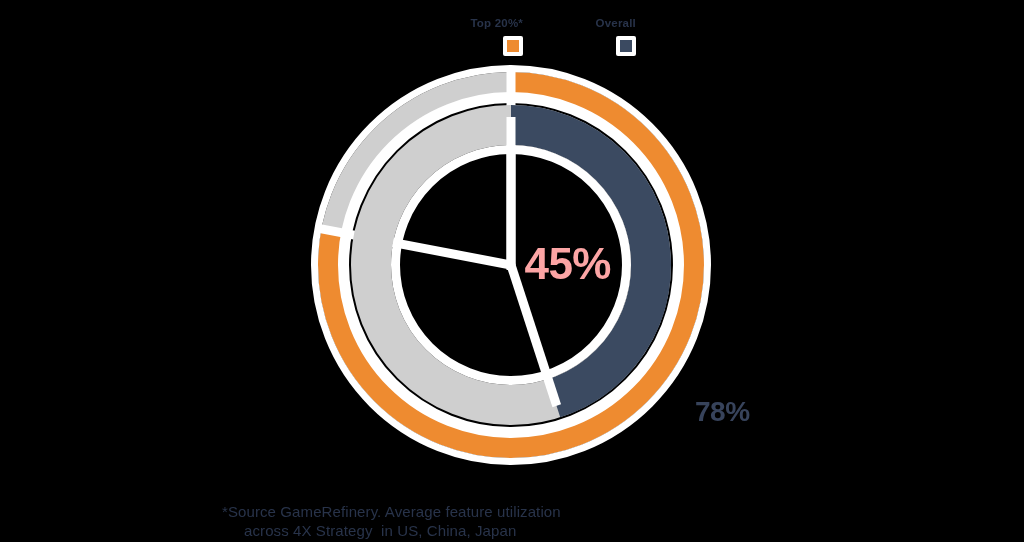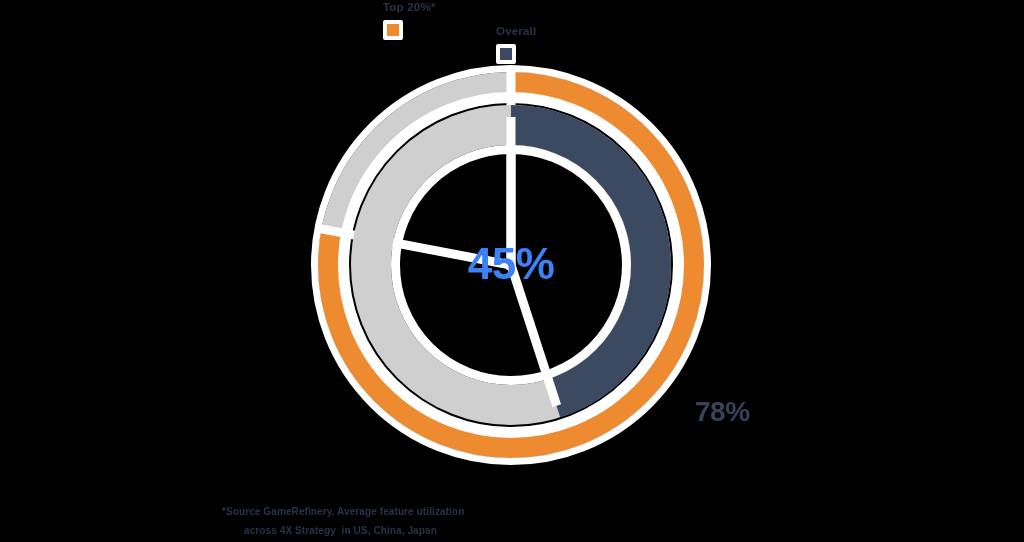--- a/index.html
+++ b/index.html
@@ -28,26 +28,26 @@
   
   .legend {
     position: absolute;
     left: 0;
     top: 0;
     width: 1024px;
     height: 46px;
   }
   .legend-item {
     position: absolute;
-    top: 0;
+    top: 16px;
     width: 140px;
-    text-align: left;
+    text-align: right;
   }
   .legend-item.top20  { left: 383px; }
-  .legend-item.overall{ left: 496px; margin-top: 24px; }
+  .legend-item.overall{ left: 496px; }
 
   .legend-label {
     display: block;
     font-size: 11.5px;
     font-weight: bold;
     letter-spacing: 0.2px;
     color: #28334a;
     line-height: 14px;
     white-space: nowrap;
   }
@@ -78,25 +78,25 @@
     height: 400px;
   }
   .donut-svg { display: block; width: 400px; height: 400px; }
 
   
   .center-value {
     position: absolute;
     left: 411px;
     top: 236px;
     width: 200px;
-    text-align: center;
+    text-align: right;
     font-size: 44px;
     font-weight: bold;
     letter-spacing: -0.5px;
-    color: #3b82f6;
+    color: #fca5a5;
     line-height: 56px;
   }
   .outer-value {
     position: absolute;
     left: 695px;
     top: 387px;
     font-size: 28px;
     font-weight: bold;
     letter-spacing: -0.5px;
     color: #37435B;
@@ -106,22 +106,22 @@
 
   
   .footnote {
     position: absolute;
     left: 222px;
     top: 502px;
     width: 520px;
   }
   .footnote-line {
     display: block;
-    font-size: 10px;
-    font-weight: bold;
+    font-size: 15px;
+    font-weight: normal;
     color: #28334a;
     line-height: 19px;
     letter-spacing: 0.1px;
     white-space: pre;
   }
   .footnote-line.l2 { padding-left: 6px; margin-left: 16px; }
 </style>
 </head>
 <body>
 

